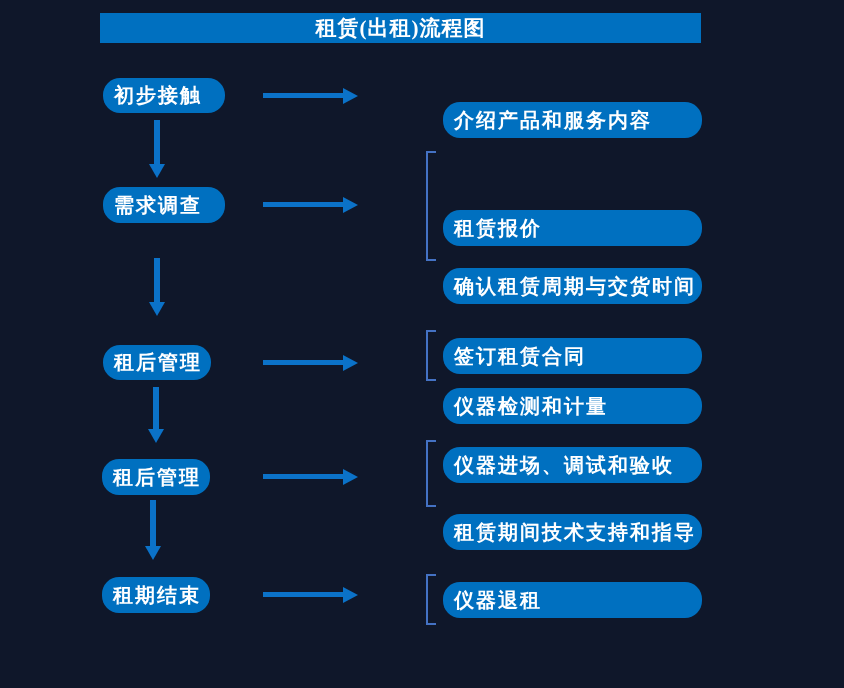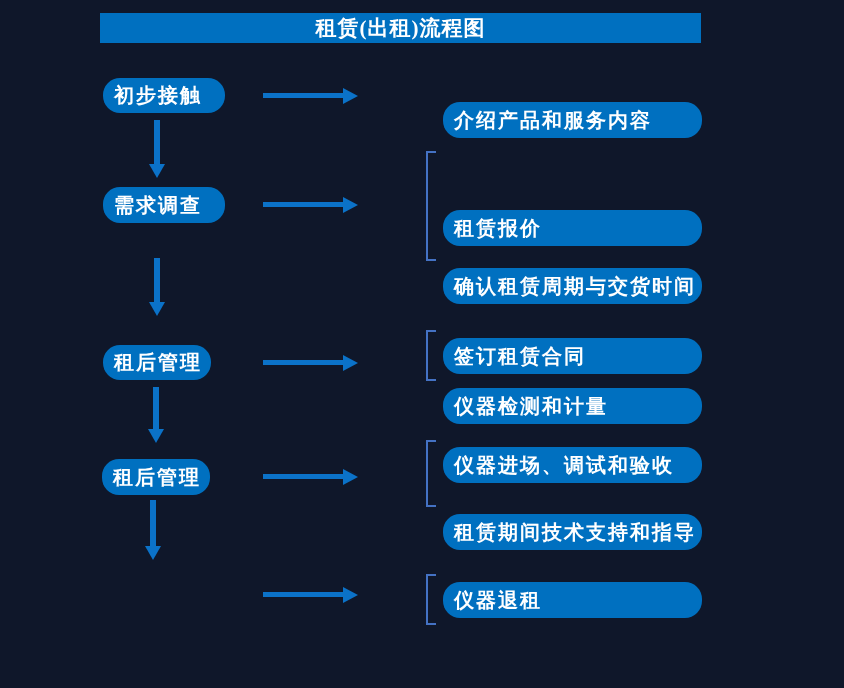--- a/index.html
+++ b/index.html
@@ -87,20 +87,21 @@
 <body>
 
 <div class="canvas">
 
   <div class="title-bar">租赁(出租)流程图</div>
 
   <div class="box step" style="left:103px; top:78px;">初步接触</div>
   <div class="box step" style="left:103px; top:187px; height:36px;">需求调查</div>
   <div class="box step-narrow box" style="left:103px; top:345px; height:35px;">租后管理</div>
   <div class="box step-narrow box" style="left:102px; top:459px;">租后管理</div>
+  <div class="box step-narrow box" style="left:102px; top:577px;">租期结束</div>
 
   <div class="v-arrow" style="left:154px; top:120px; height:44px;"></div>
   <div class="v-arrow" style="left:154px; top:258px; height:44px;"></div>
   <div class="v-arrow" style="left:153px; top:387px; height:42px;"></div>
   <div class="v-arrow" style="left:150px; top:500px; height:46px;"></div>
 
   <div class="h-arrow" style="top:93px;"></div>
   <div class="h-arrow" style="top:202px;"></div>
   <div class="h-arrow" style="top:360px;"></div>
   <div class="h-arrow" style="top:474px;"></div>

